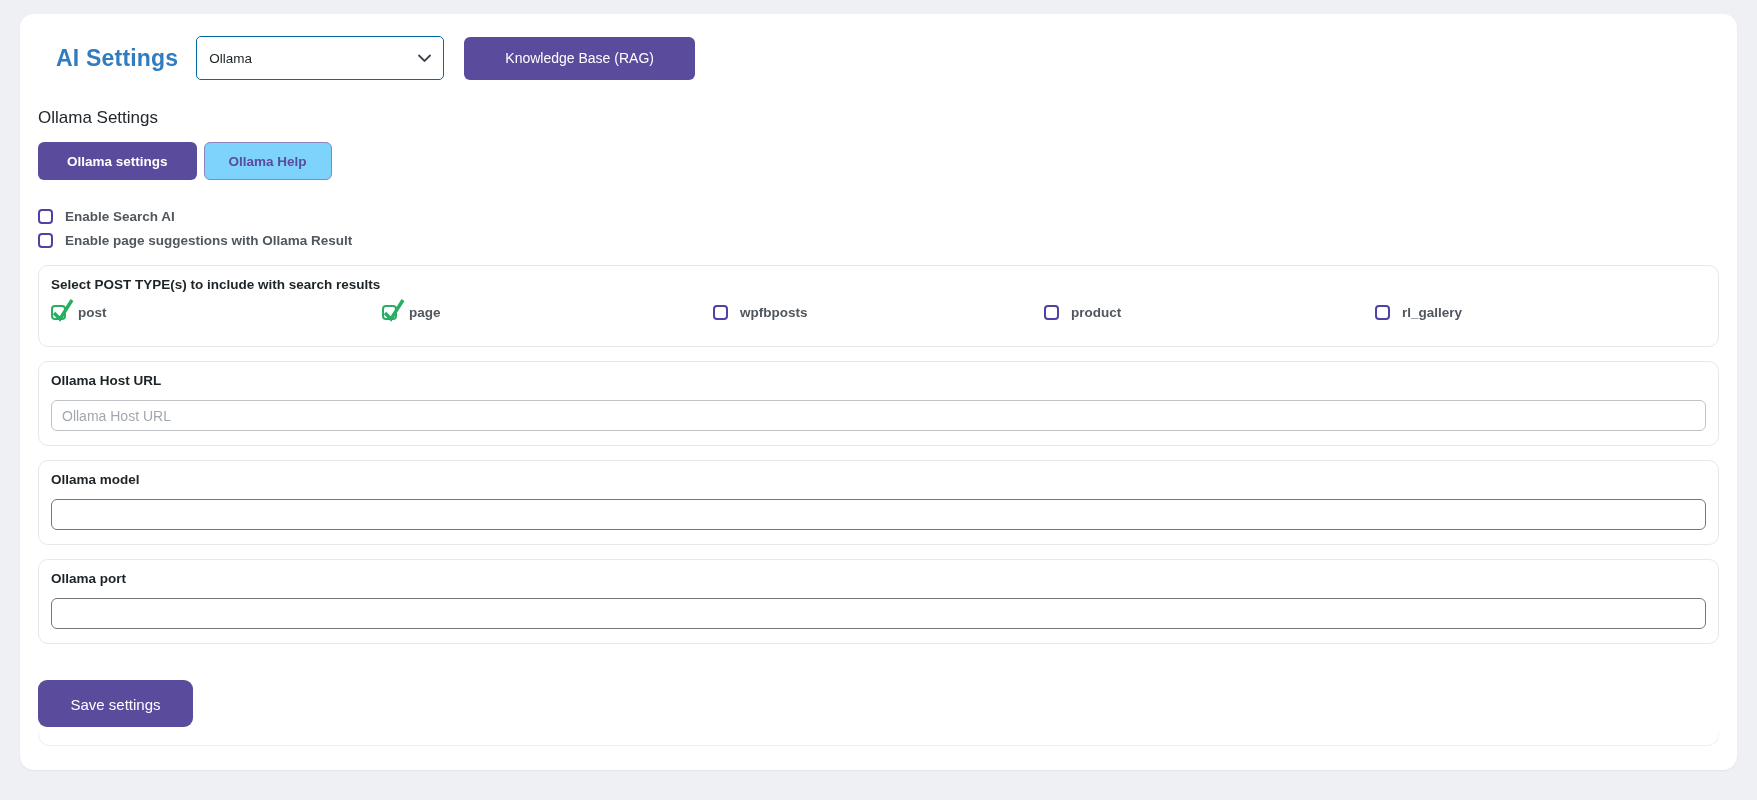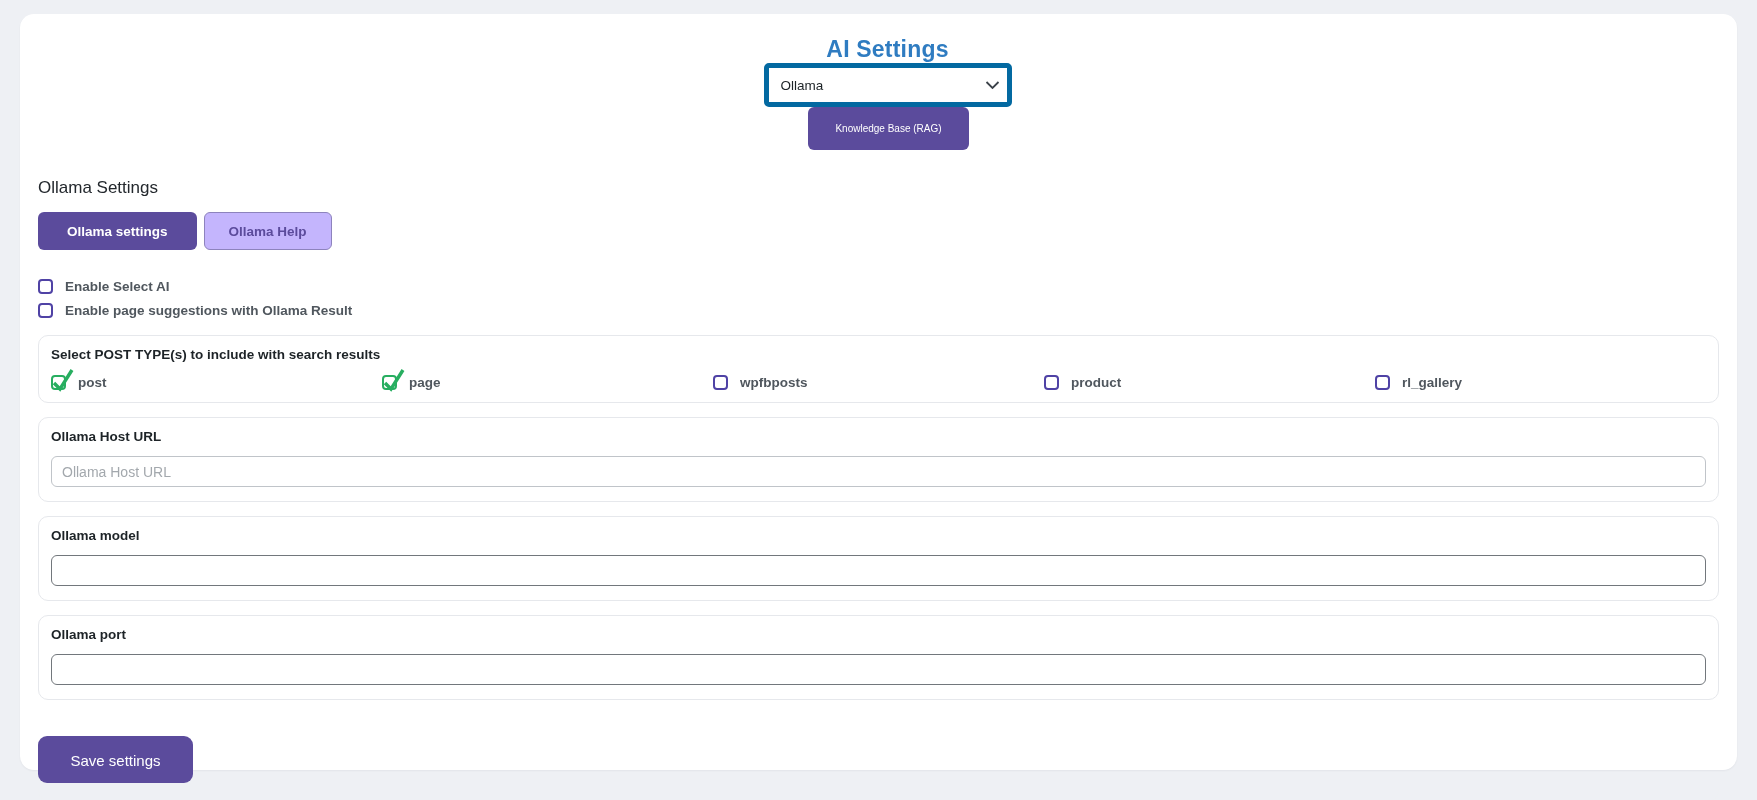--- a/index.html
+++ b/index.html
@@ -17,61 +17,61 @@
     background:#eef0f4;
     font-family:"Liberation Sans",sans-serif;
     color:#1d2327;
   }
   .card{
     margin:14px 20px;height:756px;background:#ffffff;
     border-radius:14px;padding:22px 18px 0;
     box-shadow:0 1px 2px rgba(16,24,40,.05);
   }
   
-  .header{display:flex;align-items:center;flex-direction:column;}
+  .header{display:flex;align-items:center;}
   .page-title{
     margin:0 0 0 18px;font-size:23px;font-weight:bold;color:var(--blue);
     letter-spacing:.2px;
   }
   .select-wrap{position:relative;margin-left:18px;width:248px;height:44px;}
   .provider-select{
     width:100%;height:100%;appearance:none;-webkit-appearance:none;-moz-appearance:none;
-    border:5px solid #0369a1;border-radius:5px;background:#fff;
+    border:1px solid #0369a1;border-radius:5px;background:#fff;
     padding:0 36px 0 12px;font-size:13.5px;color:#1d2327;
     font-family:"Liberation Sans",sans-serif;
   }
   .chev{position:absolute;right:12px;top:50%;transform:translateY(-50%);pointer-events:none;line-height:0;}
   .btn{
     border:none;cursor:pointer;font-family:"Liberation Sans",sans-serif;
   }
   .btn-solid{background:var(--accent);color:#fff;}
-  .kb-btn{margin-left:20px;height:43px;padding:0 27px;border-radius:6px;font-size:10px;}
+  .kb-btn{margin-left:20px;height:43px;padding:0 41px;border-radius:6px;font-size:14px;}
   
   .subheading{margin:28px 0 0;font-size:17px;font-weight:400;color:#23282d;}
   .tabs{margin-top:14px;display:flex;gap:7px;}
   .tab{height:38px;border-radius:6px;font-weight:bold;font-size:13.5px;cursor:pointer;
        font-family:"Liberation Sans",sans-serif;}
   .tab-active{background:var(--accent);color:#fff;border:none;padding:0 29px;}
-  .tab-ghost{background:#c4b5fd;color:var(--accent);border:1px solid #8d83bd;padding:0 24px;}
+  .tab-ghost{background:#7dd3fc;color:var(--accent);border:1px solid #8d83bd;padding:0 24px;}
   
   .toggle-rows{margin-top:26px;}
   .trow{display:flex;align-items:center;min-height:21px;margin-bottom:3px;}
   .cb{
     width:15px;height:15px;flex:0 0 auto;display:inline-block;position:relative;
     border:2px solid var(--cbx);border-radius:4px;background:#fff;cursor:pointer;
   }
   .cb .tick{display:none;position:absolute;left:-1px;top:-10px;width:22px;height:26px;overflow:visible;}
   .cb.on{border-color:var(--green);}
   .cb.on .tick{display:block;}
   .cb-label{margin-left:12px;font-weight:bold;font-size:13.5px;color:#50575e;cursor:default;}
   .note{margin-left:42px;font-weight:bold;font-size:13.5px;color:var(--red);}
   
   .box{border:1px solid #e6e8ec;border-radius:10px;margin-top:14px;padding:11px 12px;}
   .box-title{font-weight:bold;font-size:13.5px;color:#1d2327;}
-  .pt-box{padding-bottom:12px;}
+  .pt-box{padding-bottom:26px;}
   .pt-grid{display:grid;grid-template-columns:repeat(5,1fr);margin-top:13px;}
   .pt-item{display:flex;align-items:center;}
   .field-box{padding-bottom:14px;}
   .field-input{
     display:block;width:100%;height:31px;margin-top:12px;border-radius:6px;
     padding:0 10px;font-size:14px;color:#2c3338;background:#fff;
     font-family:"Liberation Sans",sans-serif;
   }
   .field-input::placeholder{color:#a3a8ad;opacity:1;}
   .light-border{border:1px solid #c0c4c9;}
@@ -104,21 +104,21 @@
   <div class="tabs">
     <button class="tab tab-active">Ollama settings</button>
     <button class="tab tab-ghost">Ollama Help</button>
   </div>
 
   <div class="toggle-rows">
     <div class="trow">
       <span class="cb">
         
       </span>
-      <label class="cb-label">Enable Select AI</label>
+      <label class="cb-label">Enable Search AI</label>
     </div>
     <div class="trow">
       <span class="cb">
         
       </span>
       <label class="cb-label">Enable page suggestions with Ollama Result</label>
     </div>
   </div>
 
   <div class="box pt-box">

